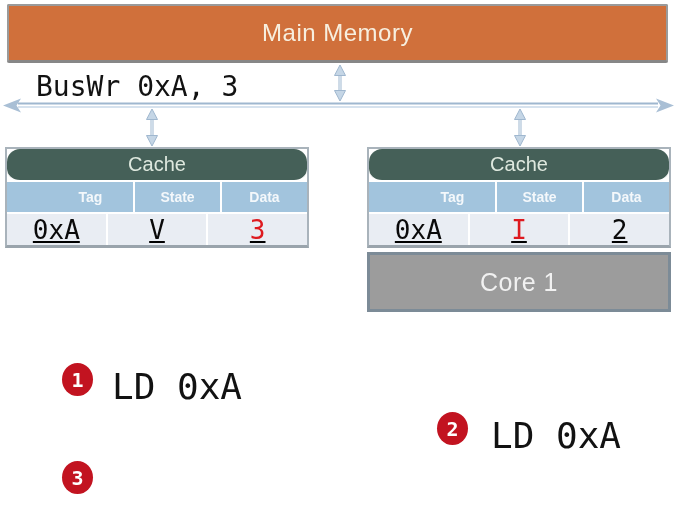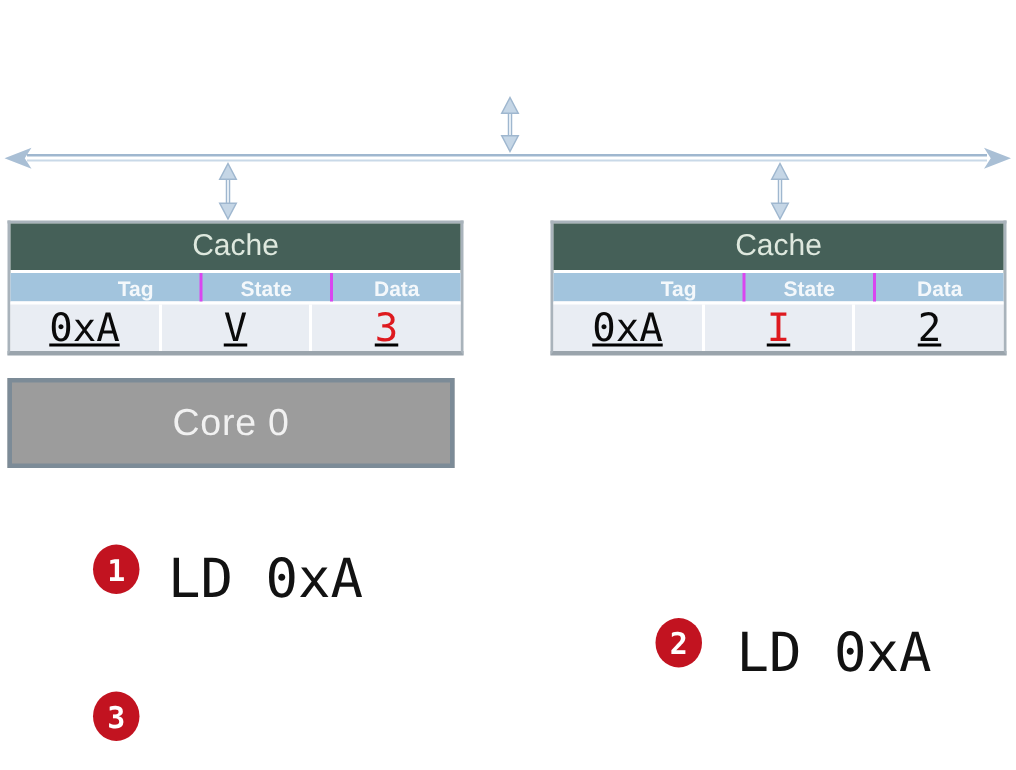--- a/index.html
+++ b/index.html
@@ -21,25 +21,25 @@
   .bus-label{position:absolute;left:36px;top:70px;font-family:"DejaVu Sans Mono",monospace;
              font-size:28px;color:#121212;white-space:pre;}
 
   
   svg.wires{position:absolute;left:0;top:0;width:677px;height:513px;pointer-events:none;}
 
   
   .cache{position:absolute;width:300px;border:2px solid #A9B3BB;border-bottom:3px solid #9AA4AC;
          background:#fff;}
   .cache-title{height:31px;background:var(--green);color:#DEE8DE;font-size:20px;
-               display:flex;align-items:center;justify-content:center;border-bottom:2px solid #fff;}
-  .cache-cols{display:flex;height:19px;background:var(--headerBlue);padding-left:41px;}
+               display:flex;align-items:center;justify-content:center;border-bottom:2px solid #fff;border-radius:13px;}
+  .cache-cols{display:flex;height:30px;background:var(--headerBlue);padding-left:41px;}
   .cache-cols .col{flex:1;display:flex;align-items:center;justify-content:center;
                    color:#F4F8FB;font-size:14px;font-weight:bold;}
-  .cache-cols .col + .col{border-left:2px solid #d946ef;}
+  .cache-cols .col + .col{border-left:2px solid #ffffff;}
   .cache-row{display:flex;height:31px;background:var(--rowBg);border-top:2px solid #fff;text-decoration:underline;}
   .cache-row .cell{flex:1;display:flex;align-items:center;justify-content:center;
                    font-family:"DejaVu Sans Mono",monospace;font-size:26px;color:#0a0a0a;}
   .cache-row .cell + .cell{border-left:2px solid #fff;}
   .cell.red{color:var(--red);}
 
   
   .core{position:absolute;height:54px;background:var(--coreGray);border:3px solid var(--coreBorder);
         display:flex;align-items:center;justify-content:center;color:#F1F1F1;font-size:25px;
         letter-spacing:0.5px;}
@@ -49,21 +49,25 @@
          color:#fff;display:flex;align-items:center;justify-content:center;
          font-family:"DejaVu Sans Mono",monospace;font-size:20px;font-weight:bold;}
   .event-label{position:absolute;font-family:"DejaVu Sans Mono",monospace;font-size:36px;
                color:#121212;white-space:pre;}
 </style>
 </head>
 <body>
 
 <div id="stage">
 
+  <div class="memory">
+    <span>Main Memory</span>
+  </div>
 
+  <div class="bus-label">BusWr 0xA, 3</div>
 
   <svg class="wires" viewBox="0 0 677 513">
 
     <g>
       <line x1="18" y1="103.5" x2="658" y2="103.5" stroke="#9FB7CF" stroke-width="1.8"></line>
       <line x1="18" y1="107" x2="658" y2="107" stroke="#C9D9E8" stroke-width="1.4"></line>
       <path d="M3,105.5 L21,98.5 L16.5,105.5 L21,112.5 Z" fill="#A9BFD5"></path>
       <path d="M674,105.5 L656,98.5 L660.5,105.5 L656,112.5 Z" fill="#A9BFD5"></path>
     </g>
 
@@ -110,22 +114,22 @@
       <div class="col">State</div>
       <div class="col">Data</div>
     </div>
     <div class="cache-row">
       <div class="cell">0xA</div>
       <div class="cell red">I</div>
       <div class="cell">2</div>
     </div>
   </div>
 
-  <div class="core" style="left:5px;top:252px;width:292px;">
-    <span>Core 0</span>
+  <div class="core" style="left:367px;top:252px;width:298px;">
+    <span>Core 1</span>
   </div>
 
   <div class="badge" style="left:62px;top:363px;">1</div>
   <div class="event-label" style="left:112px;top:366px;">LD 0xA</div>
 
   <div class="badge" style="left:437px;top:412px;">2</div>
   <div class="event-label" style="left:491px;top:415px;">LD 0xA</div>
 
   <div class="badge" style="left:62px;top:461px;">3</div>
 

